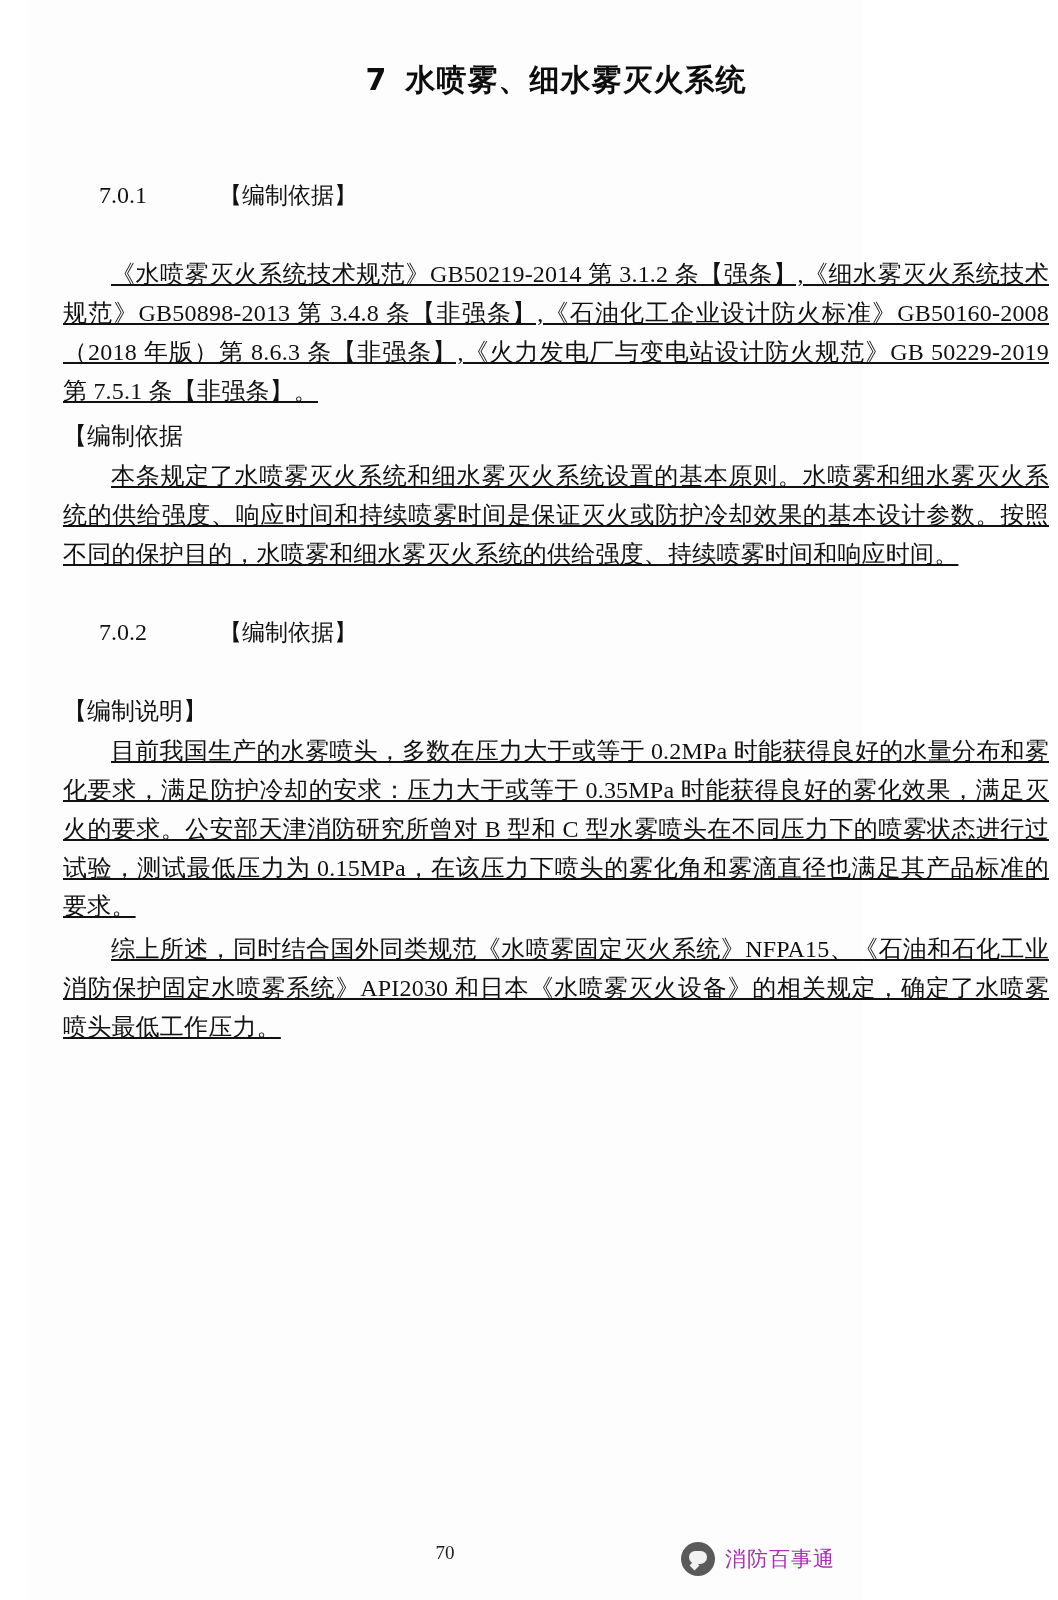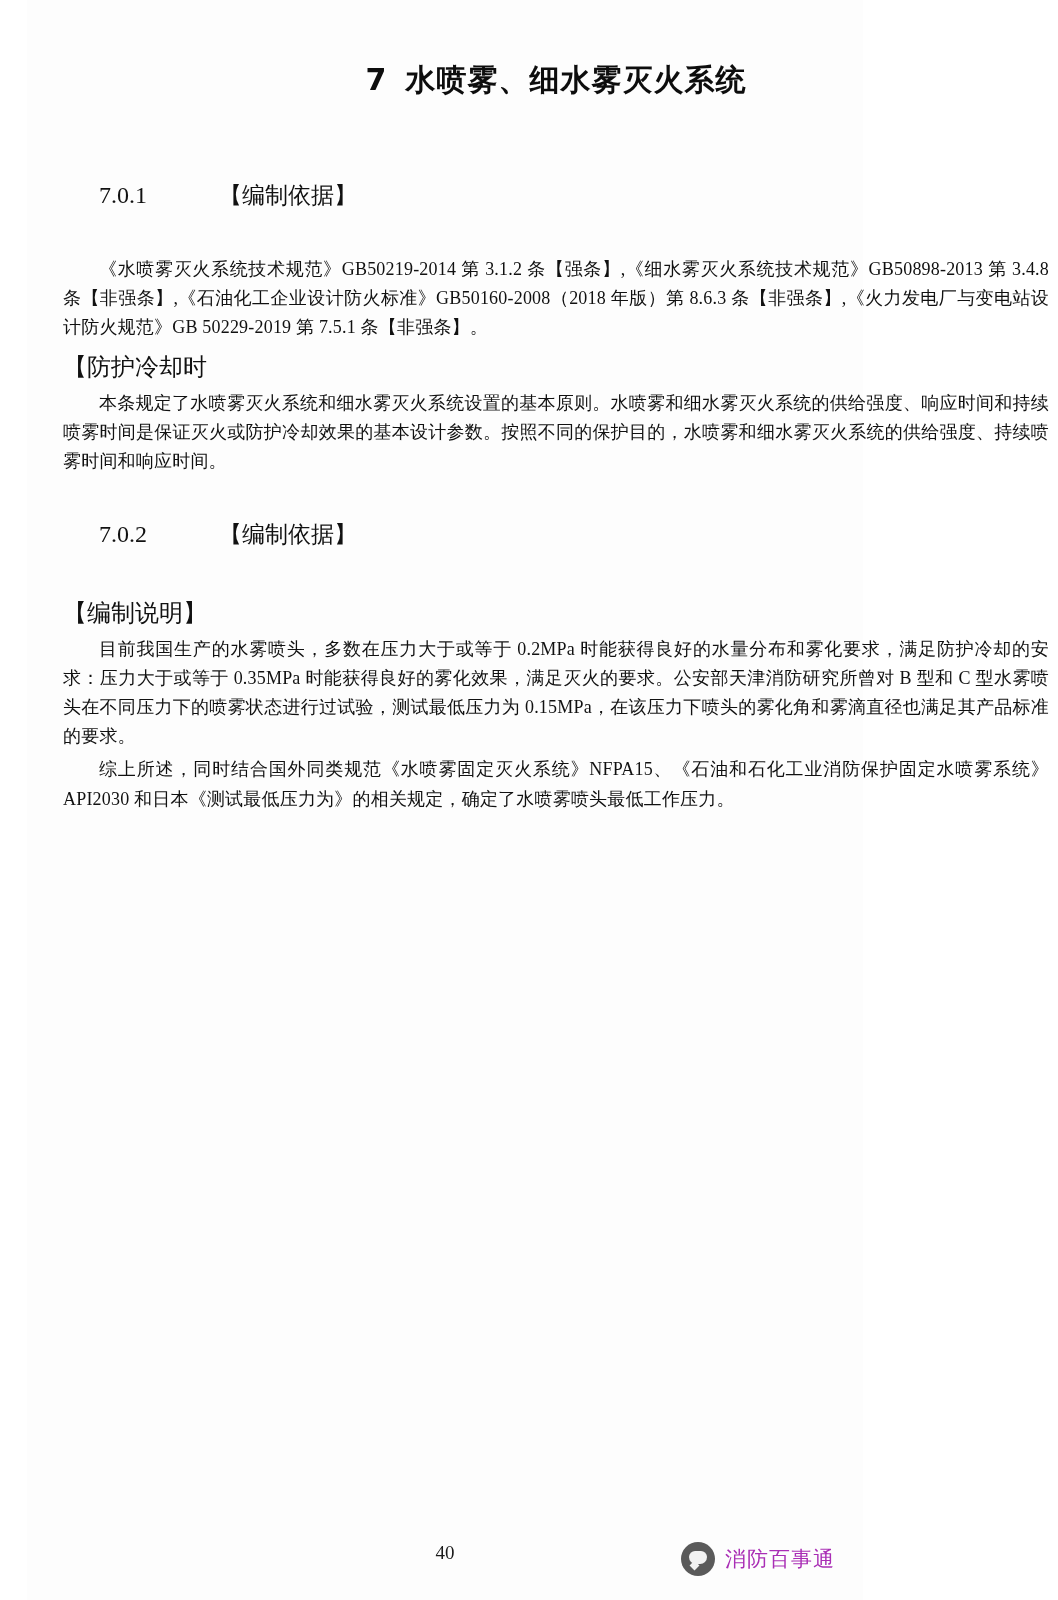--- a/index.html
+++ b/index.html
@@ -51,27 +51,28 @@
   .clause-head .cnum {
     display: inline-block;
     min-width: 120px;
   }
   .clause-head .cname {
     font-family: "DejaVu Sans", sans-serif;
     font-weight: normal;
     font-size: 23px;
   }
   .para {
-    font-size: 18px;
+    font-size: 24px;
     line-height: 1.62;
     margin: 0 0 4px 0;
     text-align: justify;
     text-justify: inter-ideograph;
     text-indent: 2em;
     letter-spacing: 0.2px;
+    text-decoration: underline;
   }
   .section-label {
     font-size: 24px;
     line-height: 1.6;
     margin: 6px 0 2px 0;
     font-family: "DejaVu Sans", sans-serif;
   }
   .page-number {
     position: absolute;
     left: 0;
@@ -129,31 +130,31 @@
   <div class="content">
 
     <h1 class="doc-title">
       <span class="num">7</span><span>水喷雾、细水雾灭火系统</span>
     </h1>
 
     <div class="clause-head">
       <span class="cnum">7.0.1</span><span class="cname">【编制依据】</span>
     </div>
     <p class="para">《水喷雾灭火系统技术规范》GB50219-2014 第 3.1.2 条【强条】,《细水雾灭火系统技术规范》GB50898-2013 第 3.4.8 条【非强条】,《石油化工企业设计防火标准》GB50160-2008（2018 年版）第 8.6.3 条【非强条】,《火力发电厂与变电站设计防火规范》GB 50229-2019 第 7.5.1 条【非强条】。</p>
-    <div class="section-label">【防护冷却时</div>
+    <div class="section-label">【编制依据</div>
     <p class="para">本条规定了水喷雾灭火系统和细水雾灭火系统设置的基本原则。水喷雾和细水雾灭火系统的供给强度、响应时间和持续喷雾时间是保证灭火或防护冷却效果的基本设计参数。按照不同的保护目的，水喷雾和细水雾灭火系统的供给强度、持续喷雾时间和响应时间。</p>
 
     <div class="clause-head">
       <span class="cnum">7.0.2</span><span class="cname">【编制依据】</span>
     </div>
     <div class="section-label">【编制说明】</div>
     <p class="para">目前我国生产的水雾喷头，多数在压力大于或等于 0.2MPa 时能获得良好的水量分布和雾化要求，满足防护冷却的安求：压力大于或等于 0.35MPa 时能获得良好的雾化效果，满足灭火的要求。公安部天津消防研究所曾对 B 型和 C 型水雾喷头在不同压力下的喷雾状态进行过试验，测试最低压力为 0.15MPa，在该压力下喷头的雾化角和雾滴直径也满足其产品标准的要求。</p>
-    <p class="para">综上所述，同时结合国外同类规范《水喷雾固定灭火系统》NFPA15、《石油和石化工业消防保护固定水喷雾系统》API2030 和日本《测试最低压力为》的相关规定，确定了水喷雾喷头最低工作压力。</p>
+    <p class="para">综上所述，同时结合国外同类规范《水喷雾固定灭火系统》NFPA15、《石油和石化工业消防保护固定水喷雾系统》API2030 和日本《水喷雾灭火设备》的相关规定，确定了水喷雾喷头最低工作压力。</p>
 
   </div>
 
-  <div class="page-number">40</div>
+  <div class="page-number">70</div>
 
   <div class="watermark">
     <span class="wm-badge"></span>
     <span class="wm-text">消防百事通</span>
   </div>
 </div>
 
 </body></html>

